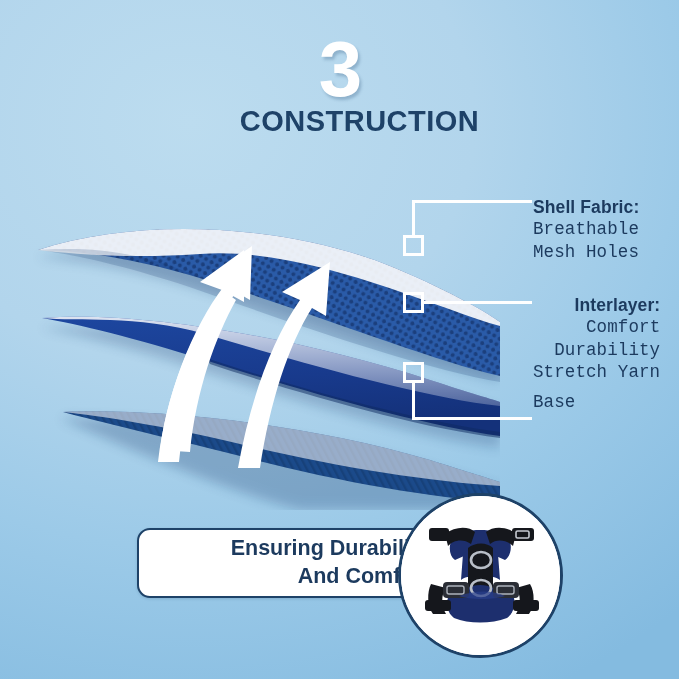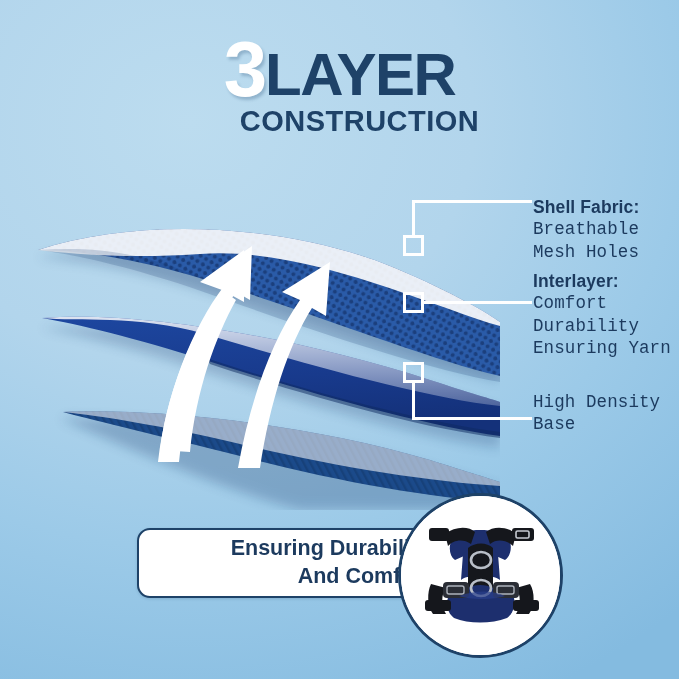--- a/index.html
+++ b/index.html
@@ -89,21 +89,20 @@
   .photo svg{display:block;}
 </style>
 </head>
 <body>
 
 <div id="stage">
 
   <div class="title-wrap">
     <div class="title-row1">
       <span class="t-three">3</span>
-      <span class="t-layer">LAYER</span>
     </div>
     <div class="title-row2">CONSTRUCTION</div>
   </div>
 
   <div class="layers">
     <svg width="500" height="360" viewBox="0 0 500 360">
       <defs>
 
         <pattern id="meshdots" width="9" height="9" patternUnits="userSpaceOnUse" patternTransform="rotate(-14)">
           <rect width="9" height="9" fill="#2a5ba8"></rect>
@@ -174,34 +173,33 @@
     <div class="label" style="left:533px;top:188px;">
       <span class="hd">Shell Fabric:</span>
       <span class="bd">Breathable</span>
       <span class="bd">Mesh Holes</span>
     </div>
   </div>
 
   <div>
     <div class="marker" style="left:403px;top:292px;"></div>
     <div class="cl-h" style="left:424px;top:301px;width:108px;"></div>
-    <div class="label" style="left:533px;top:262px;">
+    <div class="label" style="left:533px;top:286px;text-align:right;">
       <span class="hd">Interlayer:</span>
       <span class="bd">Comfort</span>
       <span class="bd">Durability</span>
-      <span class="bd">Ensuring Yarn</span>
+      <span class="bd">Stretch Yarn</span>
     </div>
   </div>
 
   <div>
     <div class="marker" style="left:403px;top:362px;"></div>
     <div class="cl-v" style="left:412px;top:383px;height:37px;"></div>
     <div class="cl-h" style="left:412px;top:417px;width:120px;"></div>
     <div class="label" style="left:533px;top:383px;">
-      <span class="bd">High Density</span>
       <span class="bd">Base</span>
     </div>
   </div>
 
   <div class="banner">
     <div class="banner-txt">Ensuring Durability
 And Comfort</div>
   </div>
 
   <div class="photo">

